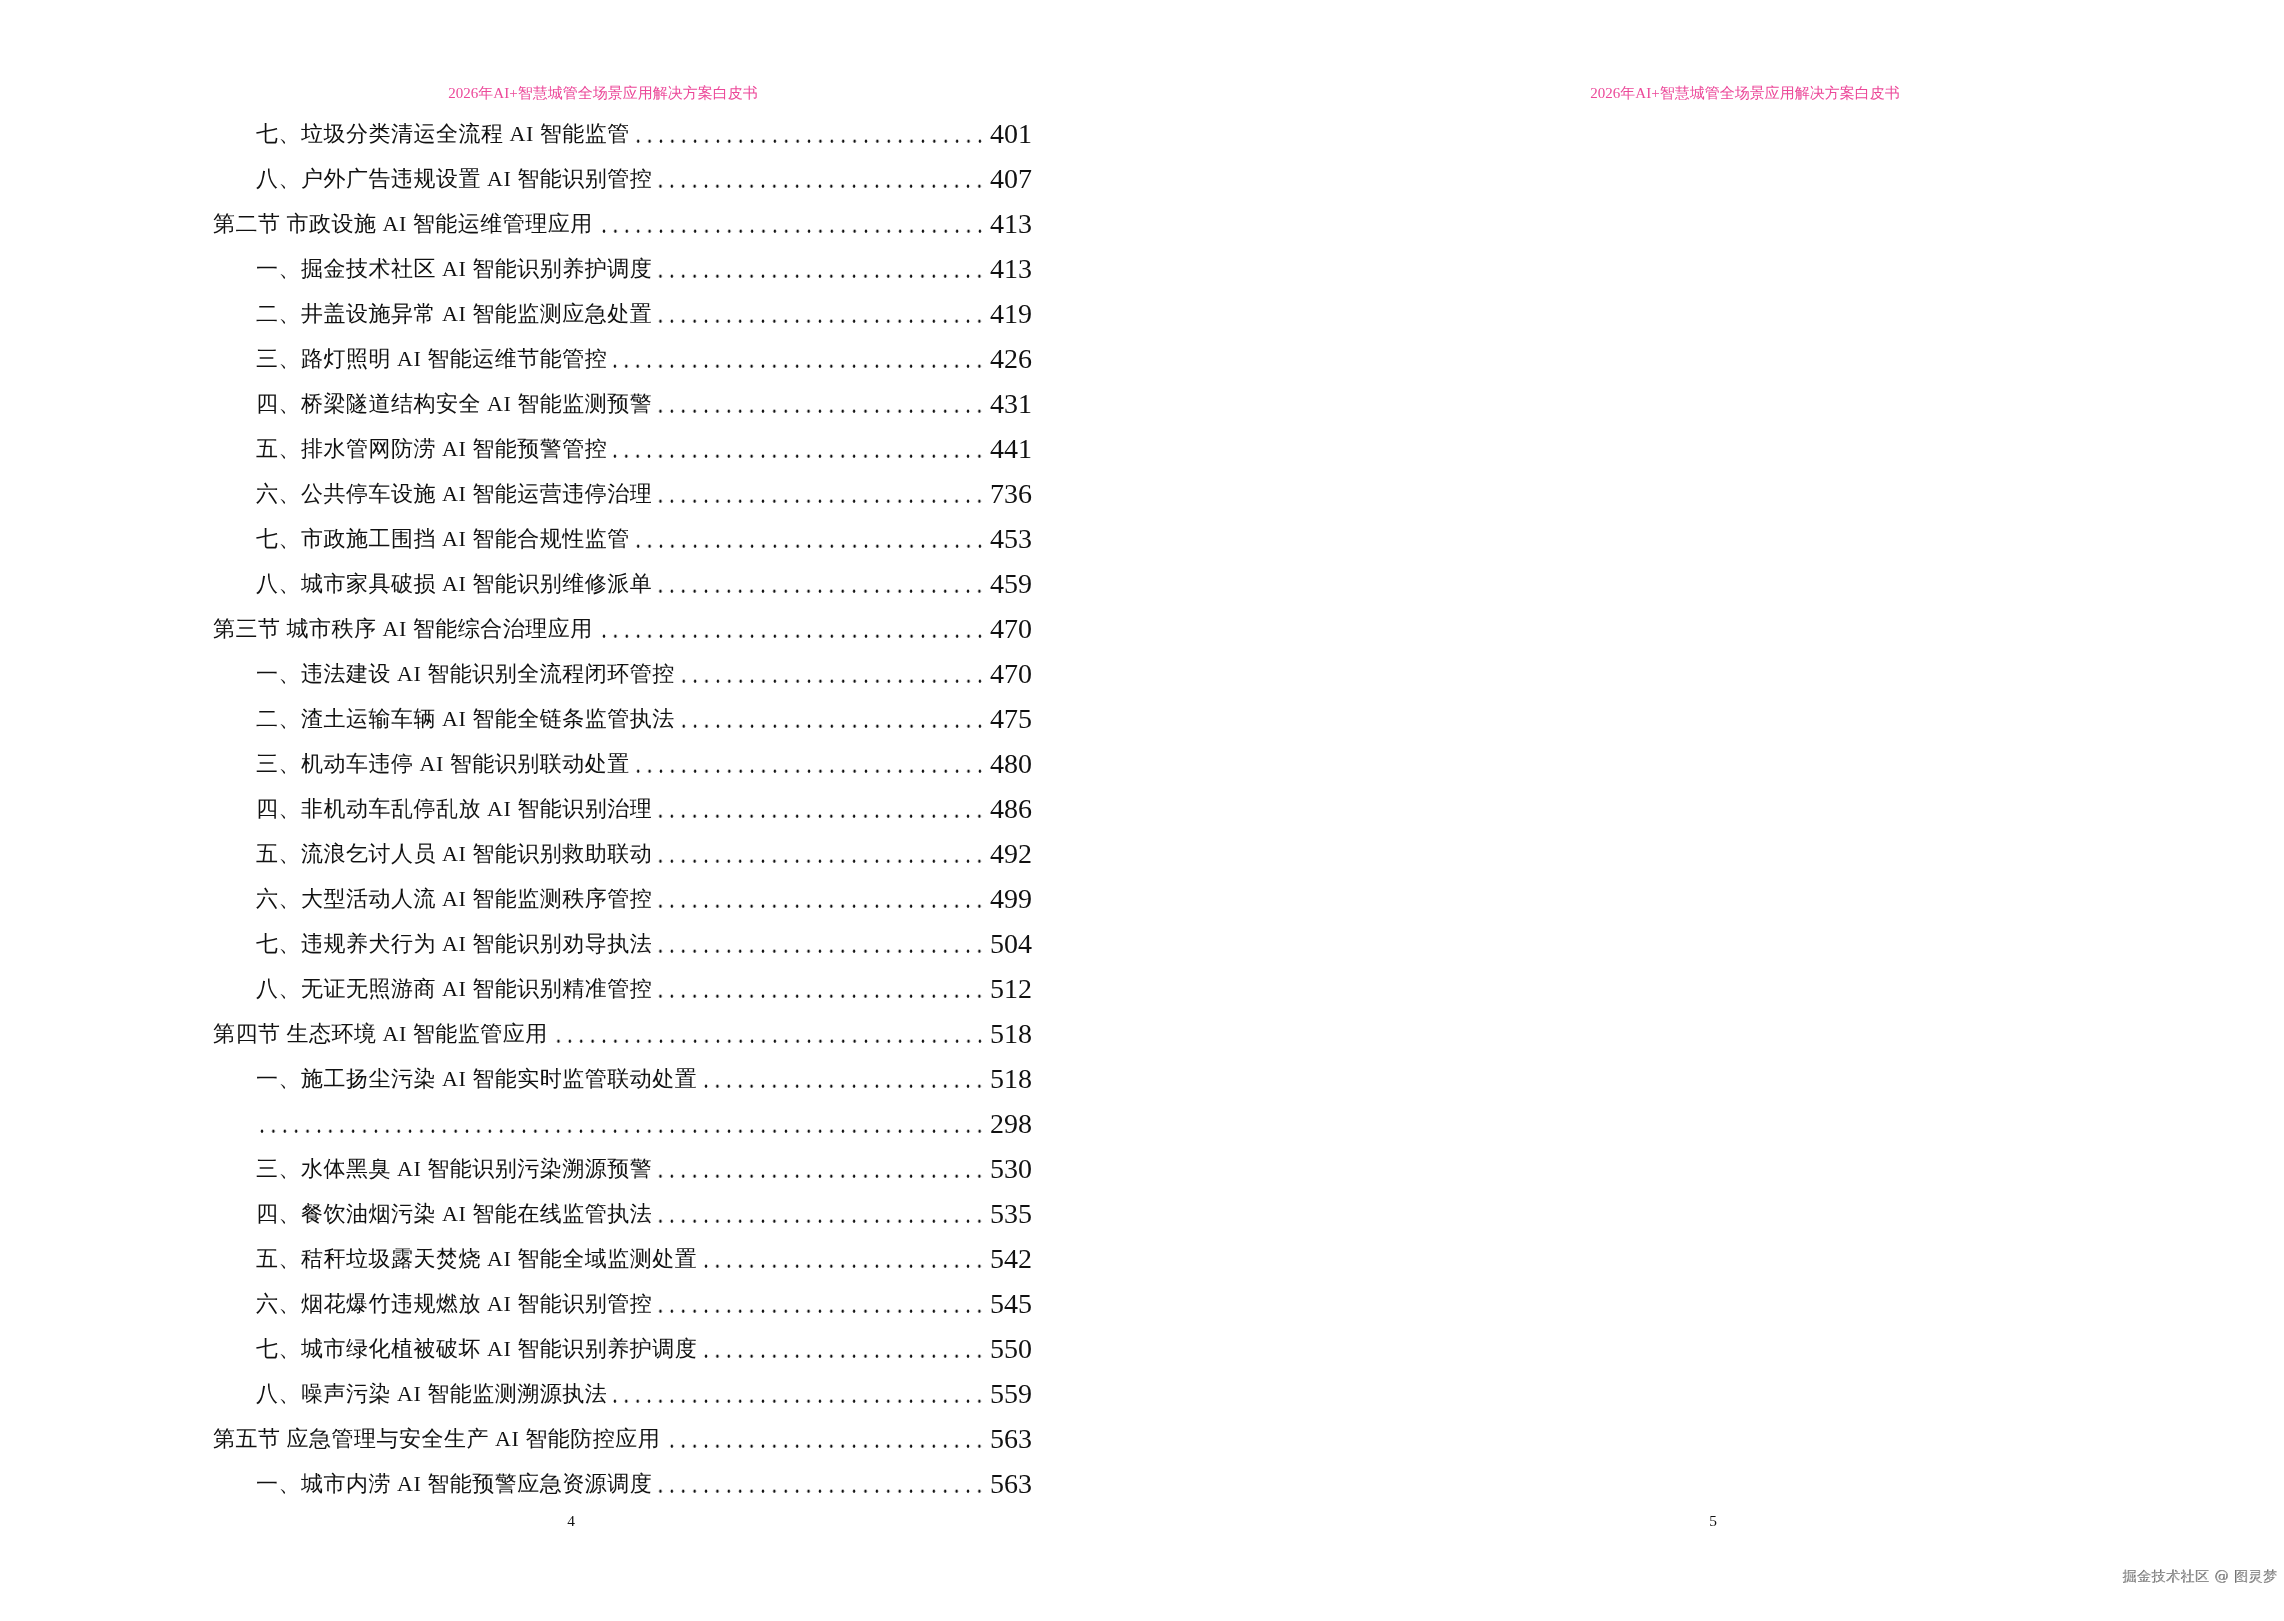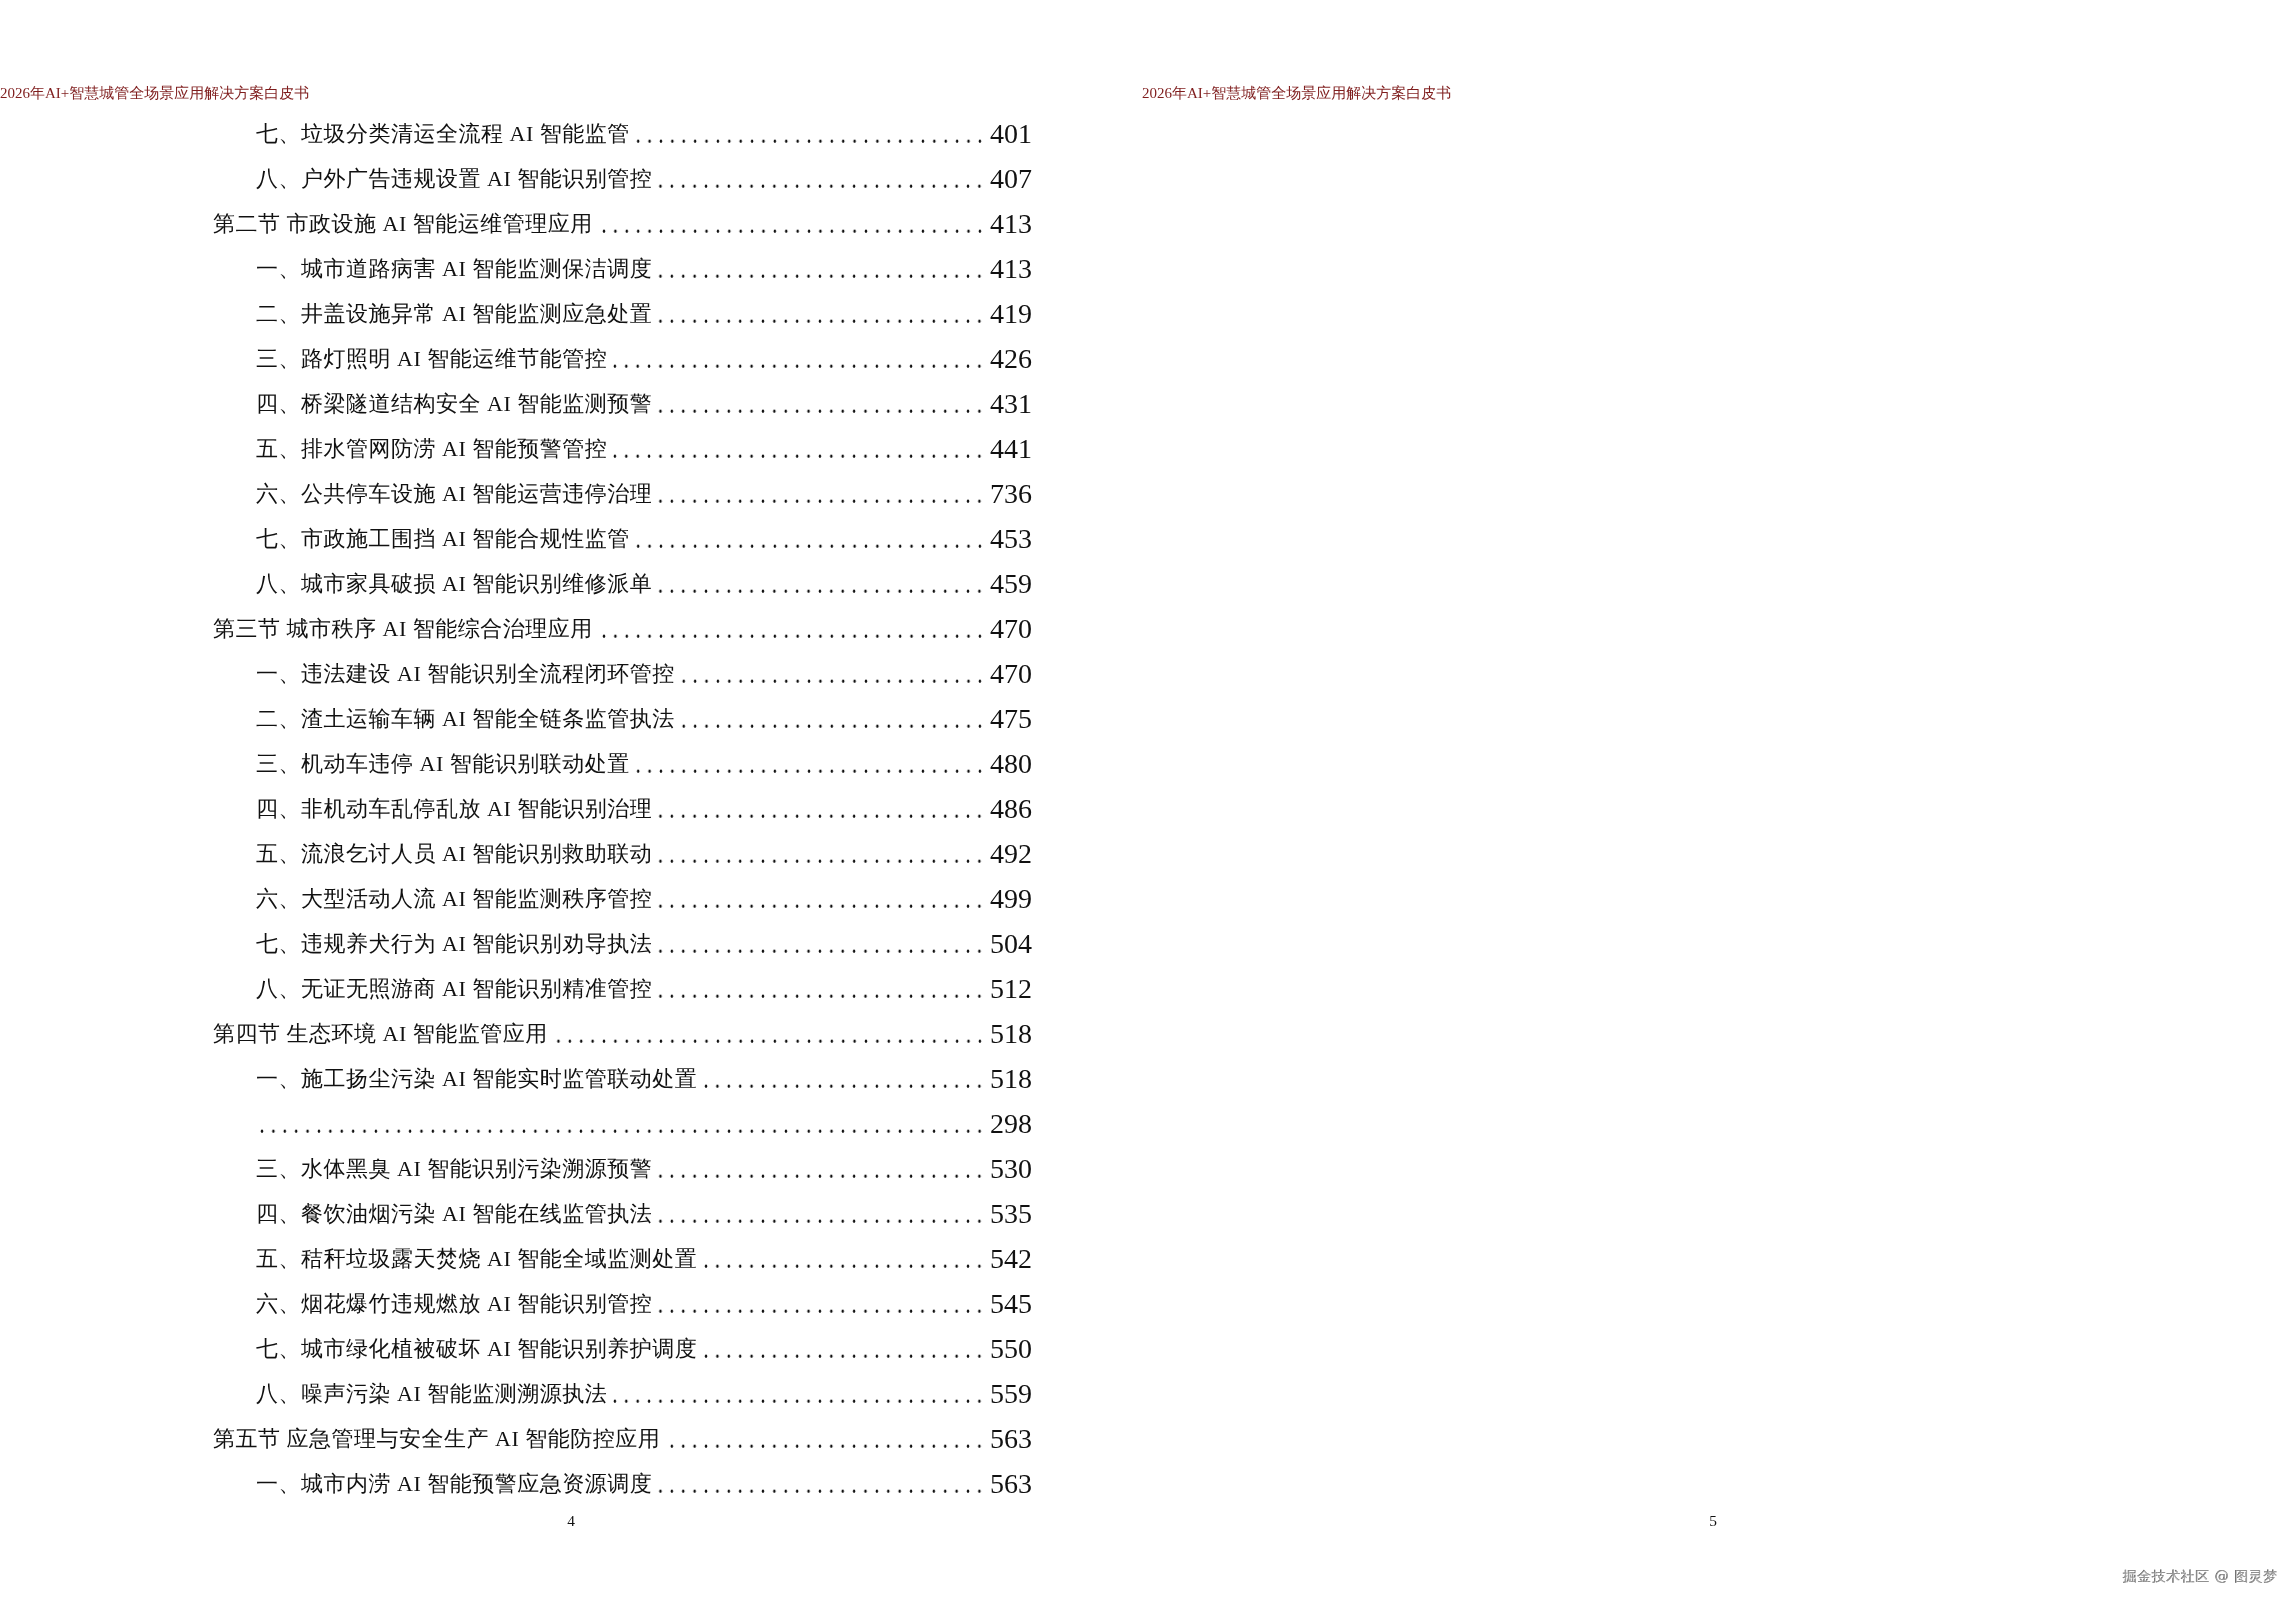--- a/index.html
+++ b/index.html
@@ -1,22 +1,22 @@
 <!DOCTYPE html>
 <html style="font-size:7.7px"><head>
 <meta charset="utf-8">
 <style>
   html, body { margin: 0; padding: 0; background: #ffffff; }
   body { width: 2284px; height: 1622px; position: relative; overflow: hidden;
          font-family: "Liberation Serif", "DejaVu Serif", serif; color: #111111; }
   .page { position: absolute; top: 0; height: 1622px; }
   .page-left { left: 0; width: 1142px; }
   .page-right { left: 1142px; width: 1142px; }
-  .running-header { position: absolute; top: 84px; width: 100%; 
-         font-size: 15px; line-height: 19px; letter-spacing: 0px; color: #7f1d1d; }
+  .running-header { position: absolute; top: 84px; width: 100%; text-align: center;
+         font-size: 15px; line-height: 19px; letter-spacing: 0px; color: #ec4899; padding-left: 32px; }
   .toc { position: absolute; top: 111px; }
   .page-left .toc { left: 213px; width: 819px; }
   .page-right .running-header, .page-right .page-number { left: 0; }
   .toc-row { display: flex; align-items: flex-end; height: 45px; line-height: 45px;
              font-size: 22px; white-space: nowrap; }
   .toc-row.level-2 { padding-left: 43px; }
   .toc-title { flex: 0 0 auto; letter-spacing: 0.5px; }
   .toc-leader { flex: 1 1 auto; height: 4.8px; margin: 0 4.8px 0 3.9px; align-self: center;
                 transform: translateY(7.7px);
                 background-image: radial-gradient(circle, #111 1.3px, transparent 1.5px);
@@ -45,21 +45,21 @@
         <span class="toc-title">八、户外广告违规设置 AI 智能识别管控</span>
         <span class="toc-leader"></span>
         <span class="toc-page">407</span>
       </div>
       <div class="toc-row level-1">
         <span class="toc-title">第二节  市政设施 AI 智能运维管理应用</span>
         <span class="toc-leader"></span>
         <span class="toc-page">413</span>
       </div>
       <div class="toc-row level-2">
-        <span class="toc-title">一、城市道路病害 AI 智能监测保洁调度</span>
+        <span class="toc-title">一、掘金技术社区 AI 智能识别养护调度</span>
         <span class="toc-leader"></span>
         <span class="toc-page">413</span>
       </div>
       <div class="toc-row level-2">
         <span class="toc-title">二、井盖设施异常 AI 智能监测应急处置</span>
         <span class="toc-leader"></span>
         <span class="toc-page">419</span>
       </div>
       <div class="toc-row level-2">
         <span class="toc-title">三、路灯照明 AI 智能运维节能管控</span>

